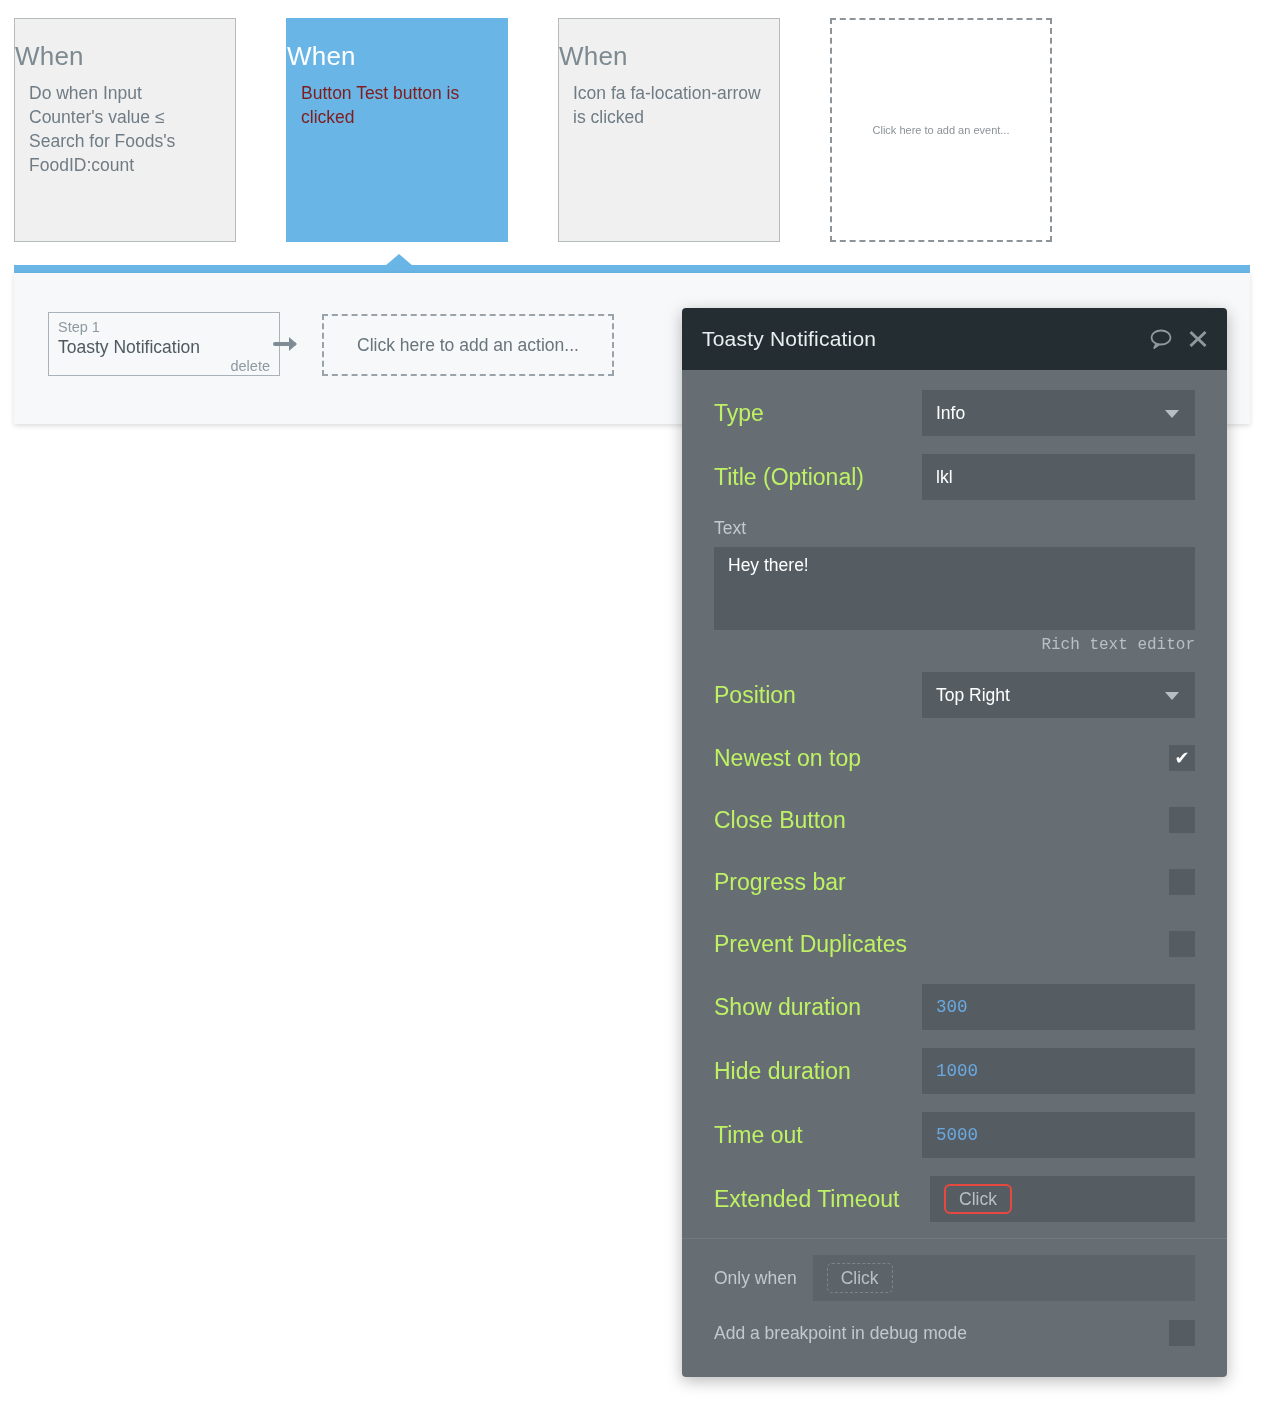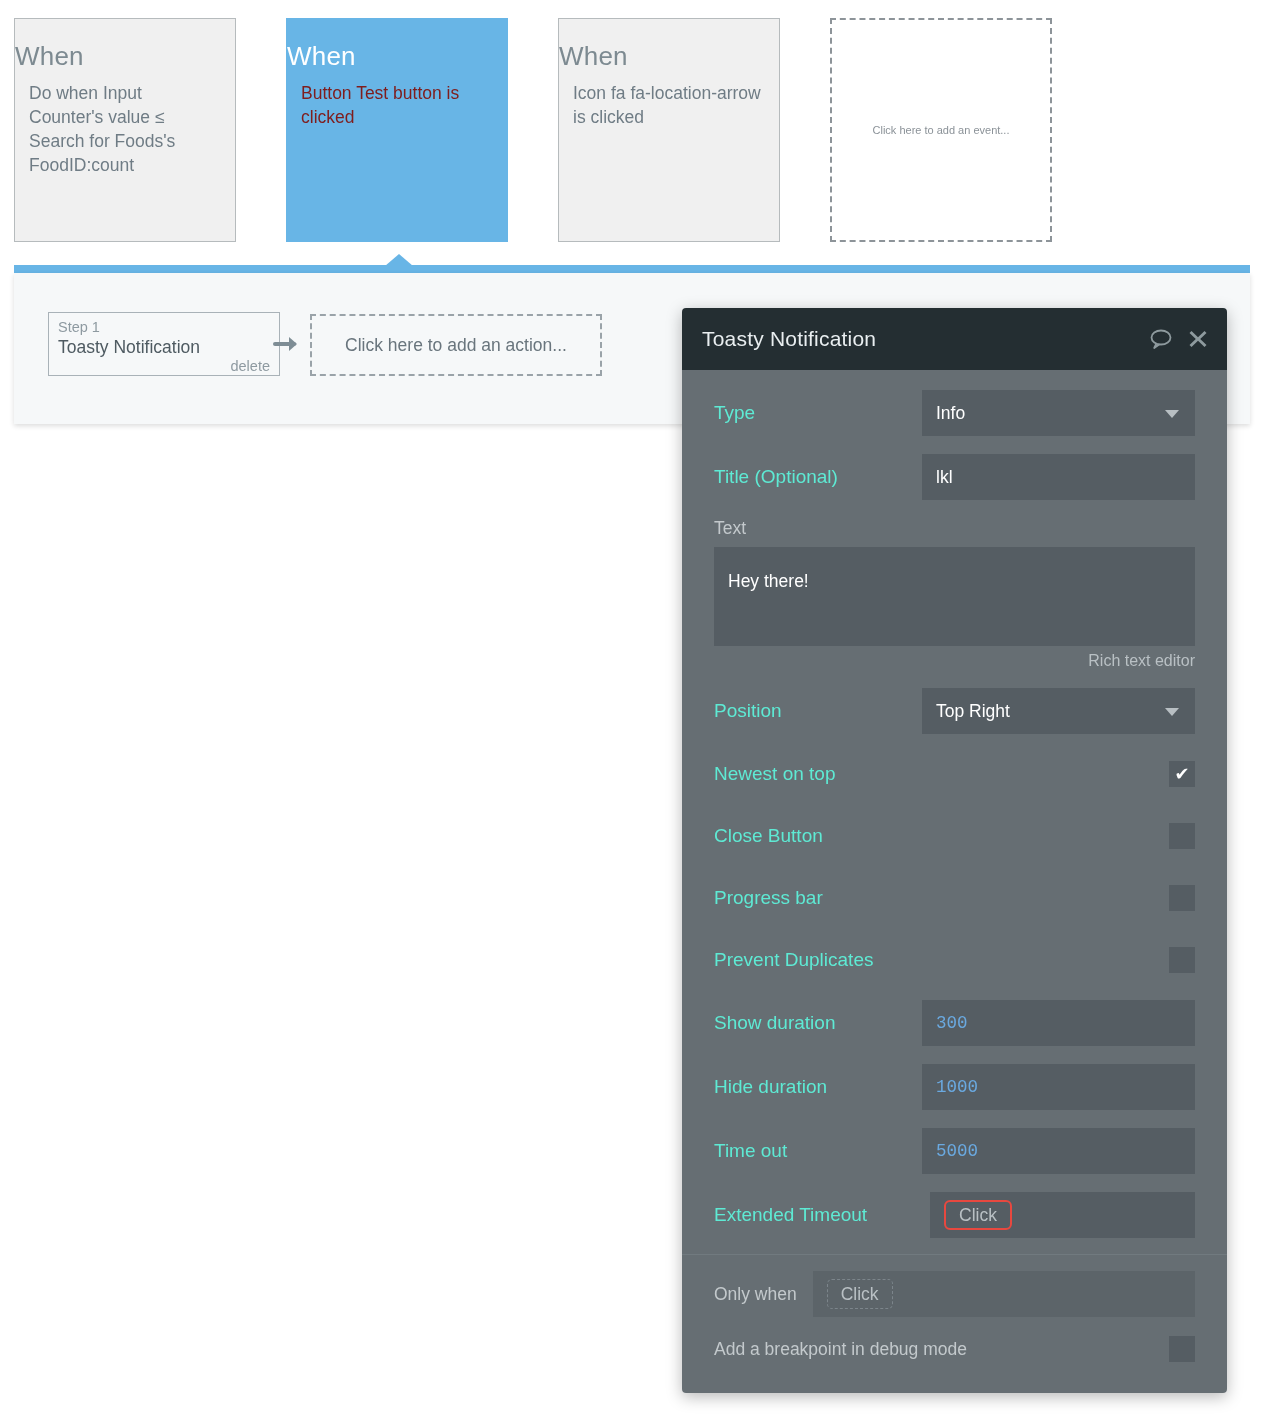--- a/index.html
+++ b/index.html
@@ -133,21 +133,21 @@
 
   .arrow-icon {
     position: absolute;
     left: 259px; top: 60px;
     width: 28px; height: 22px;
     color: #7e8d95;
   }
 
   .add-action {
     position: absolute;
-    left: 296px; top: 41px;
+    left: 308px; top: 41px;
     width: 292px;
     height: 62px;
     border: 2px dashed #9aa3a9;
     display: flex;
     align-items: center;
     justify-content: center;
   }
   .add-action-label {
     font-size: 17.5px;
     color: #69757d;
@@ -193,22 +193,22 @@
     display: flex;
     align-items: center;
     min-height: 44px;
     margin-bottom: 18px;
   }
   .row:last-child { margin-bottom: 0; gap: 8px; }
 
   .row-label {
     width: 208px;
     flex-shrink: 0;
-    font-size: 19px;
-    color: #5eead4;
+    font-size: 23px;
+    color: #bef264;
   }
 
   .field {
     flex: 1;
     height: 46px;
     background: #555d63;
     display: flex;
     align-items: center;
     padding: 6px 14px;
     font-size: 17.5px;
@@ -228,31 +228,32 @@
   }
 
   .textblock { display: block; width: 100%; }
   .text-label {
     font-size: 17.5px;
     color: #c3c9cc;
     margin-bottom: 8px;
   }
   .textarea {
     width: 100%;
-    height: 99px;
+    height: 83px;
     background: #555d63;
-    padding: 24px 14px;
+    padding: 8px 14px;
     font-size: 17.5px;
     color: #ffffff;
   }
   .rte-link {
     text-align: right;
     font-size: 16px;
     color: #b9c0c4;
     margin-top: 6px;
+    font-family: Liberation Mono, monospace;
   }
 
   .checkbox {
     width: 26px; height: 26px;
     background: #555d63;
     margin-left: auto;
     display: flex;
     align-items: center;
     justify-content: center;
     color: #ffffff;

